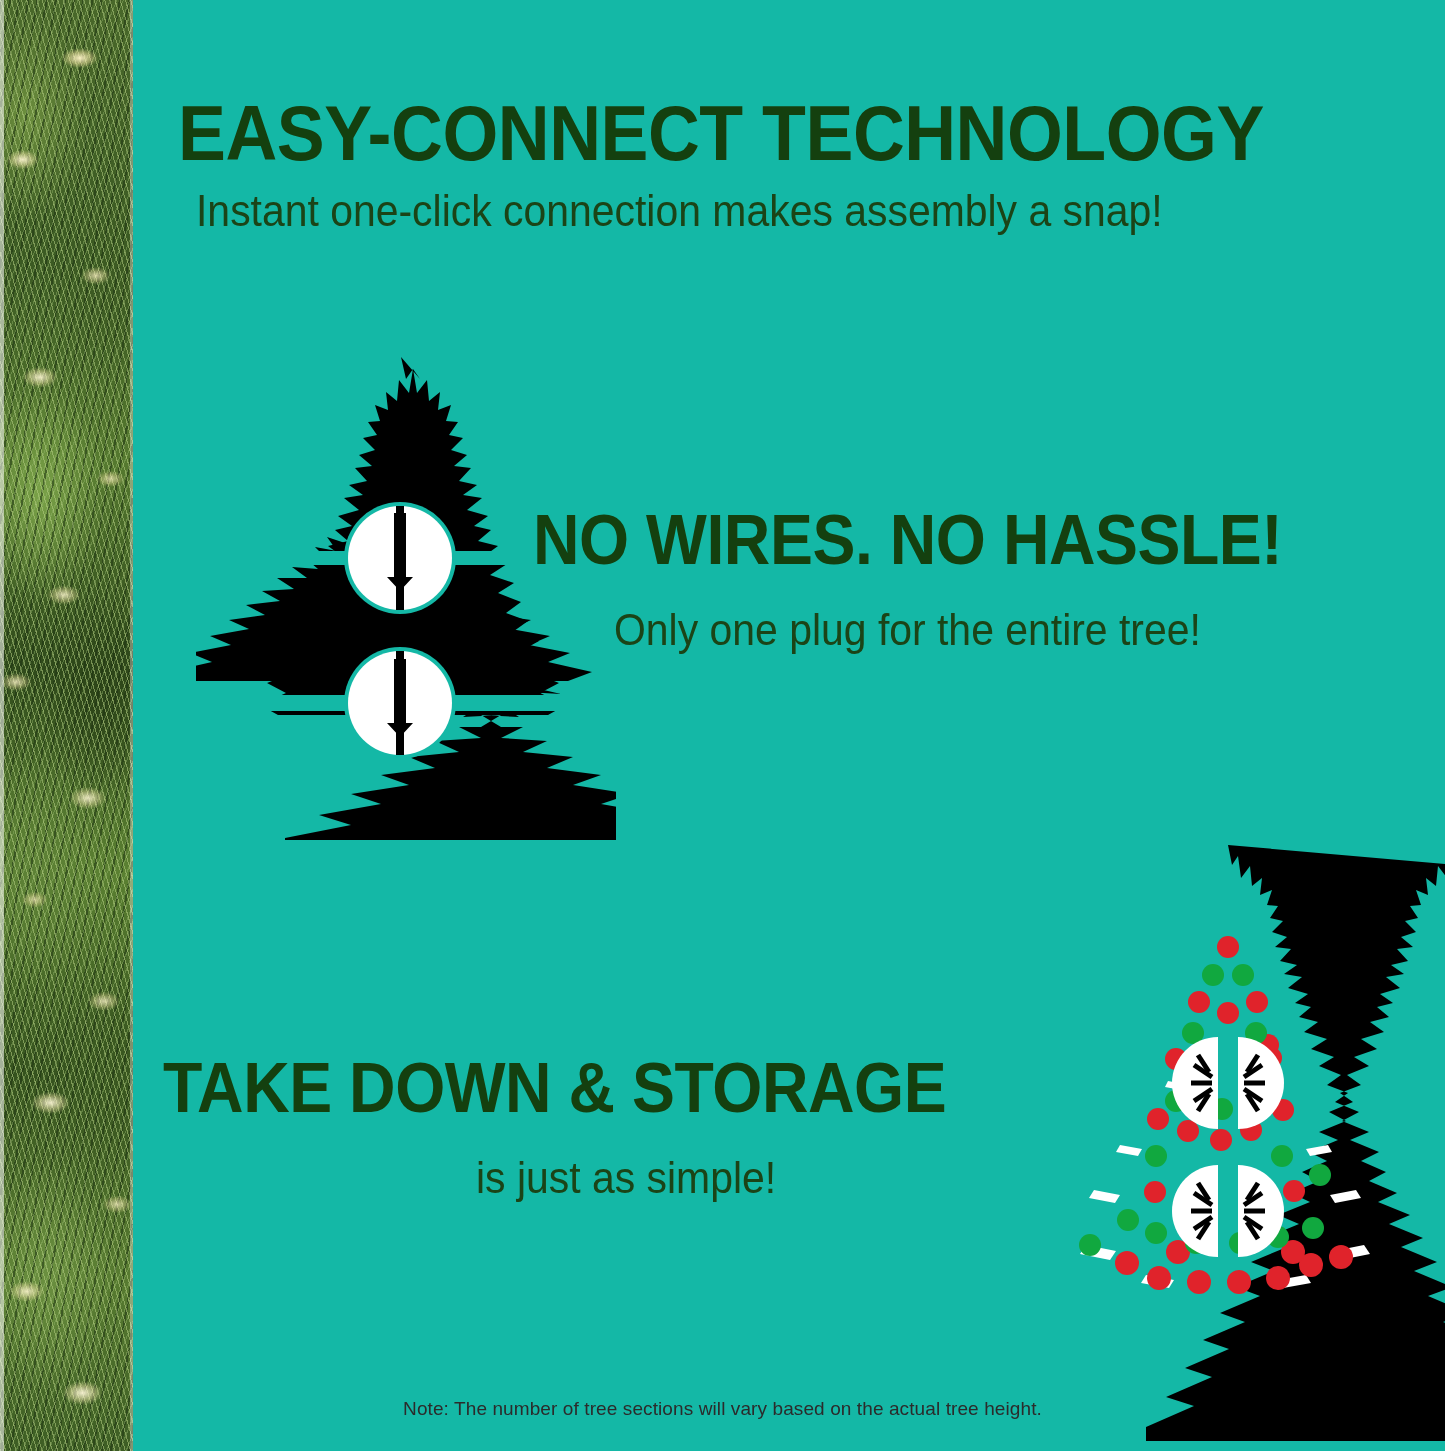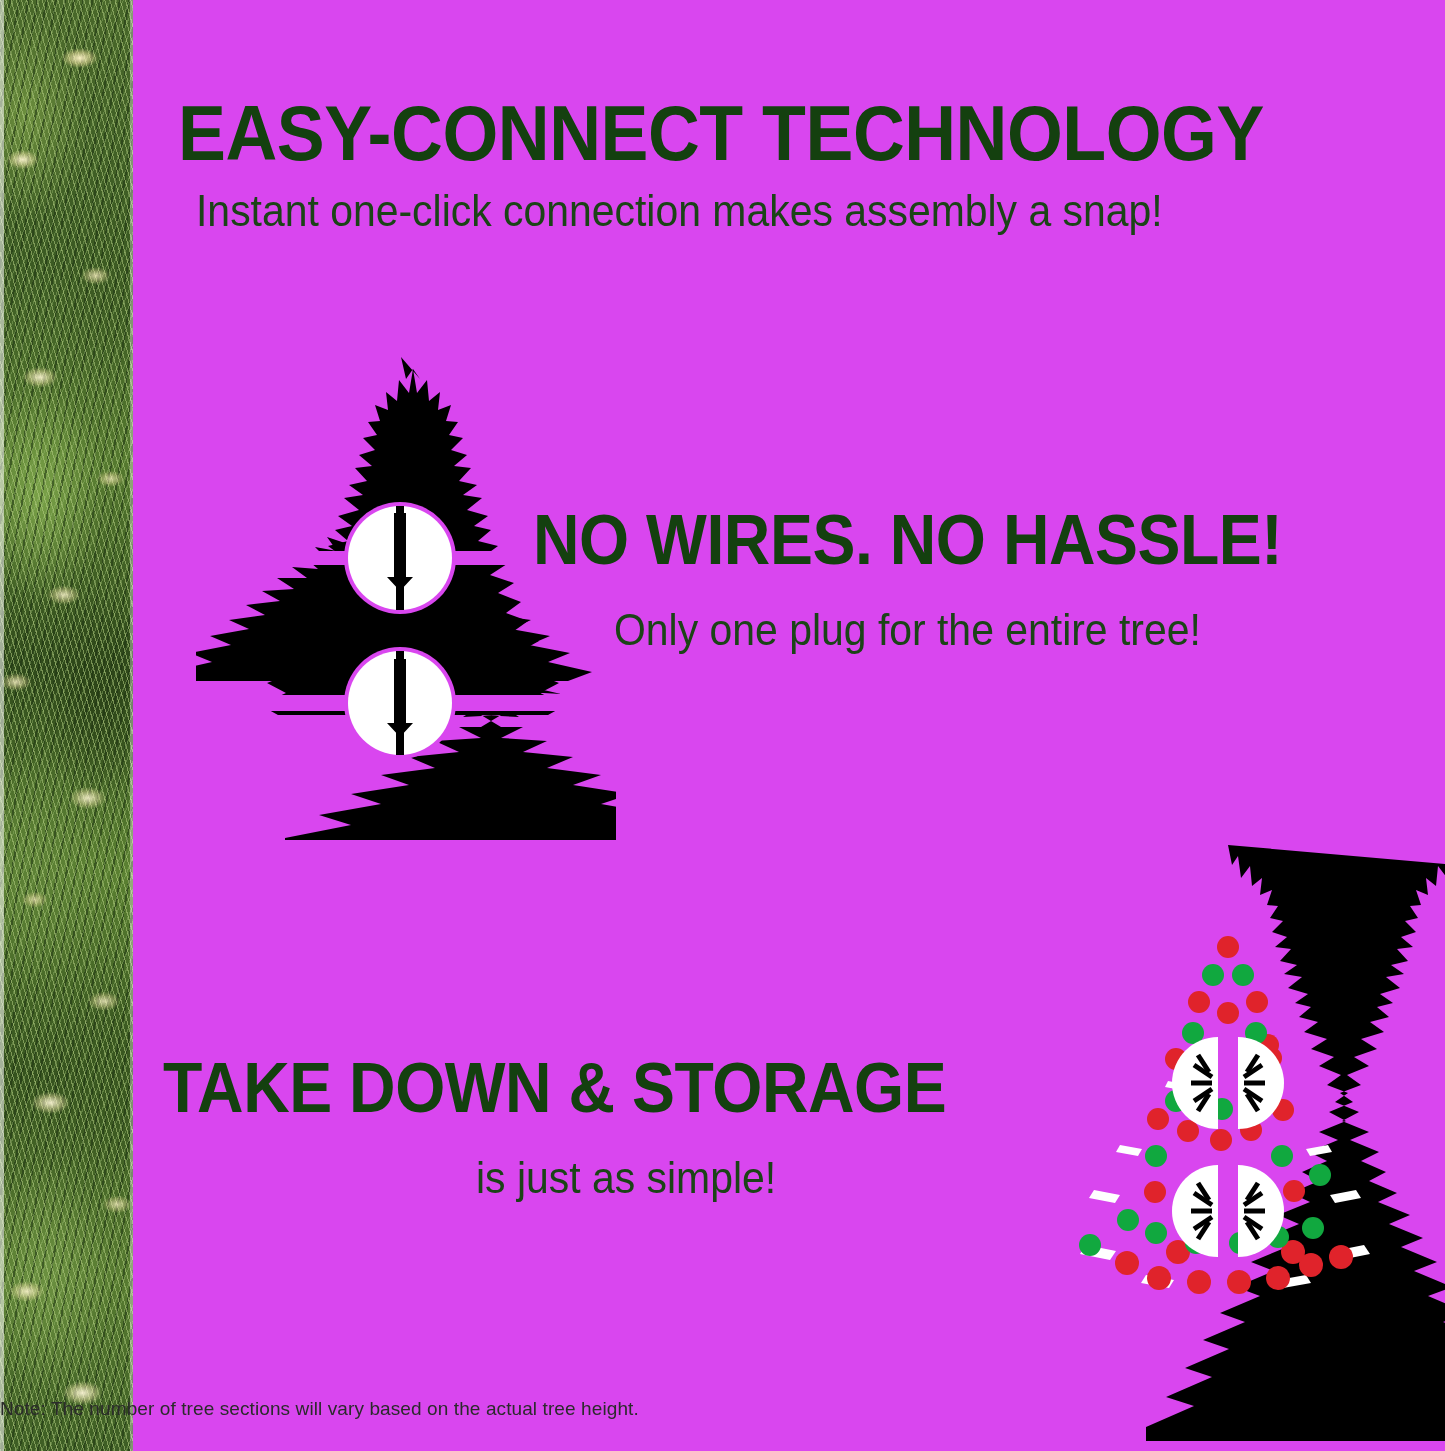--- a/index.html
+++ b/index.html
@@ -7,21 +7,21 @@
     padding: 0;
     background: #ffffff;
   }
   body {
     font-family: "Liberation Sans", sans-serif;
   }
   #page {
     position: relative;
     width: 1445px;
     height: 1451px;
-    background: #d946ef;
+    background: #14b8a6;
     overflow: hidden;
   }
 
   
   .garland {
     position: absolute;
     left: 0;
     top: 0;
     width: 133px;
     height: 1451px;
@@ -98,20 +98,21 @@
   #h2 { left: 533px;  top: 500px;  font-size: 70px; transform-origin: left center; }
   #s2 { left: 614px;  top: 605px;  font-size: 44px; transform-origin: left center; }
 
   #h3 { left: 163px;  top: 1048px; font-size: 70px; transform-origin: left center; }
   #s3 { left: 476px;  top: 1153px; font-size: 44px; transform-origin: left center; }
 
   #note {
     position: absolute;
     left: 0; right: 0;
     top: 1398px;
+    text-align: center;
     color: #2b2b2b;
     font-family: "Liberation Sans Narrow", "Liberation Sans", sans-serif;
     font-size: 19px;
     letter-spacing: .1px;
   }
 
   
   #tree-plain {
     position: absolute;
     left: 196px;

